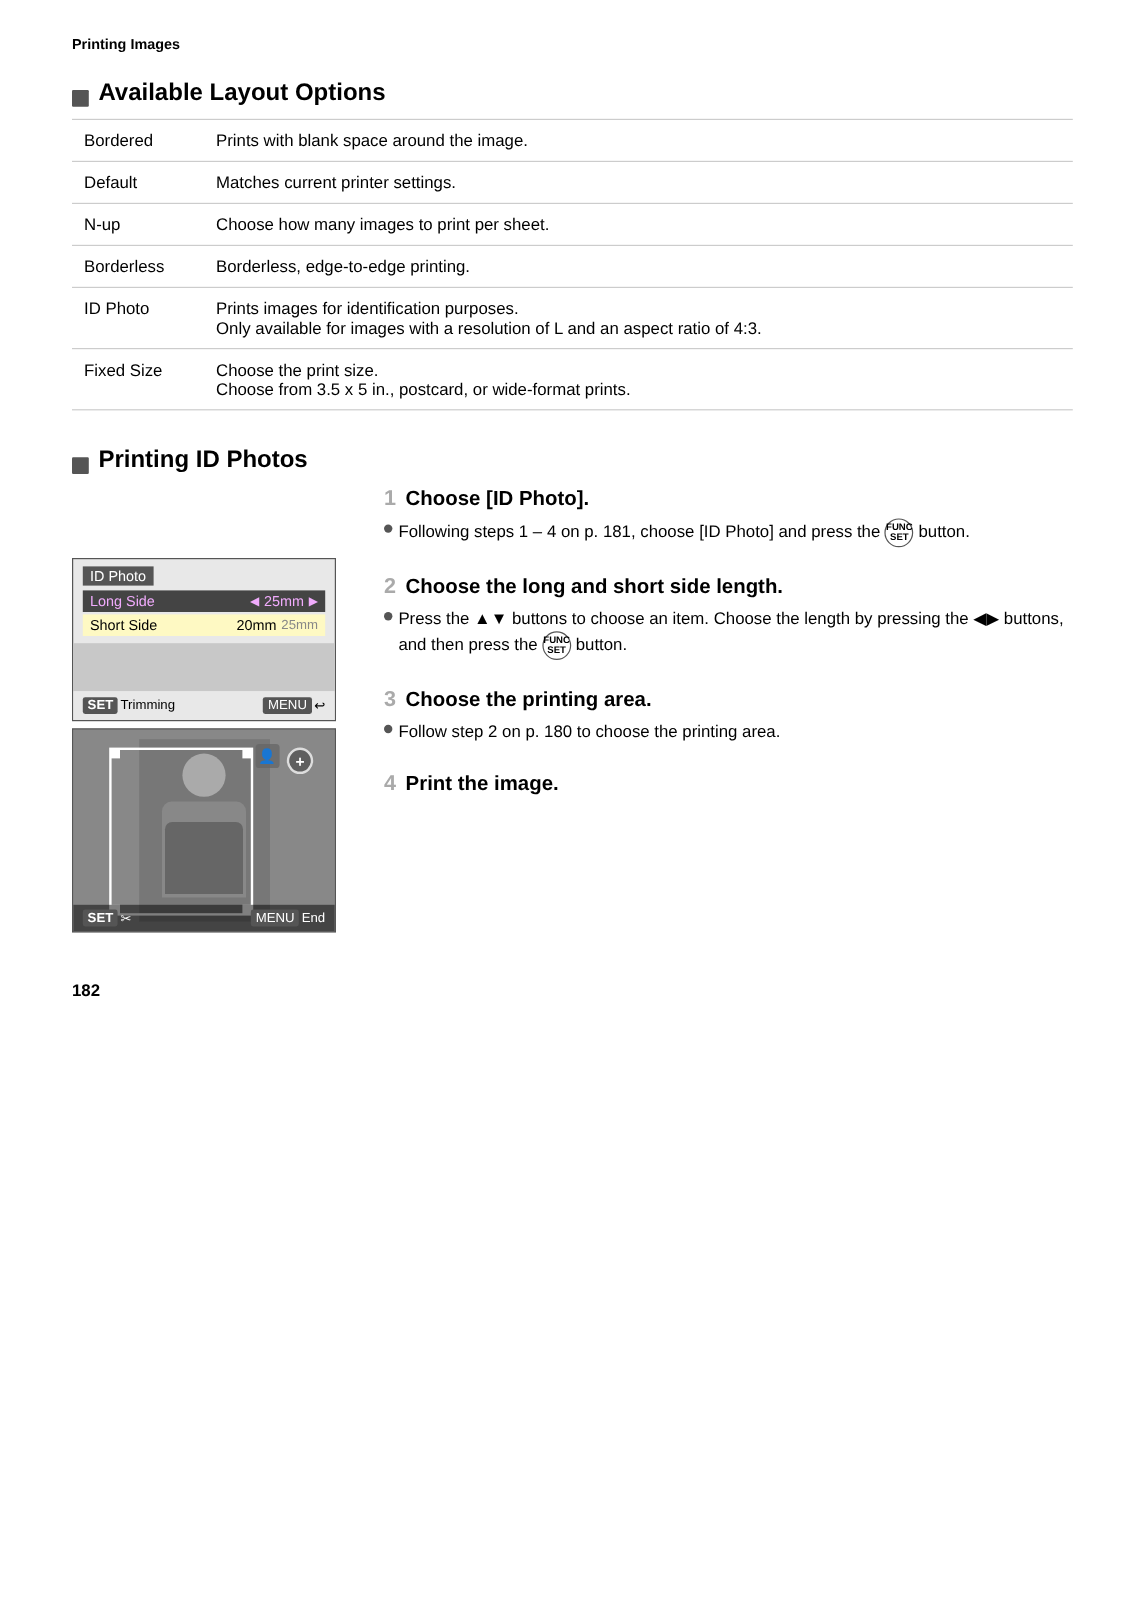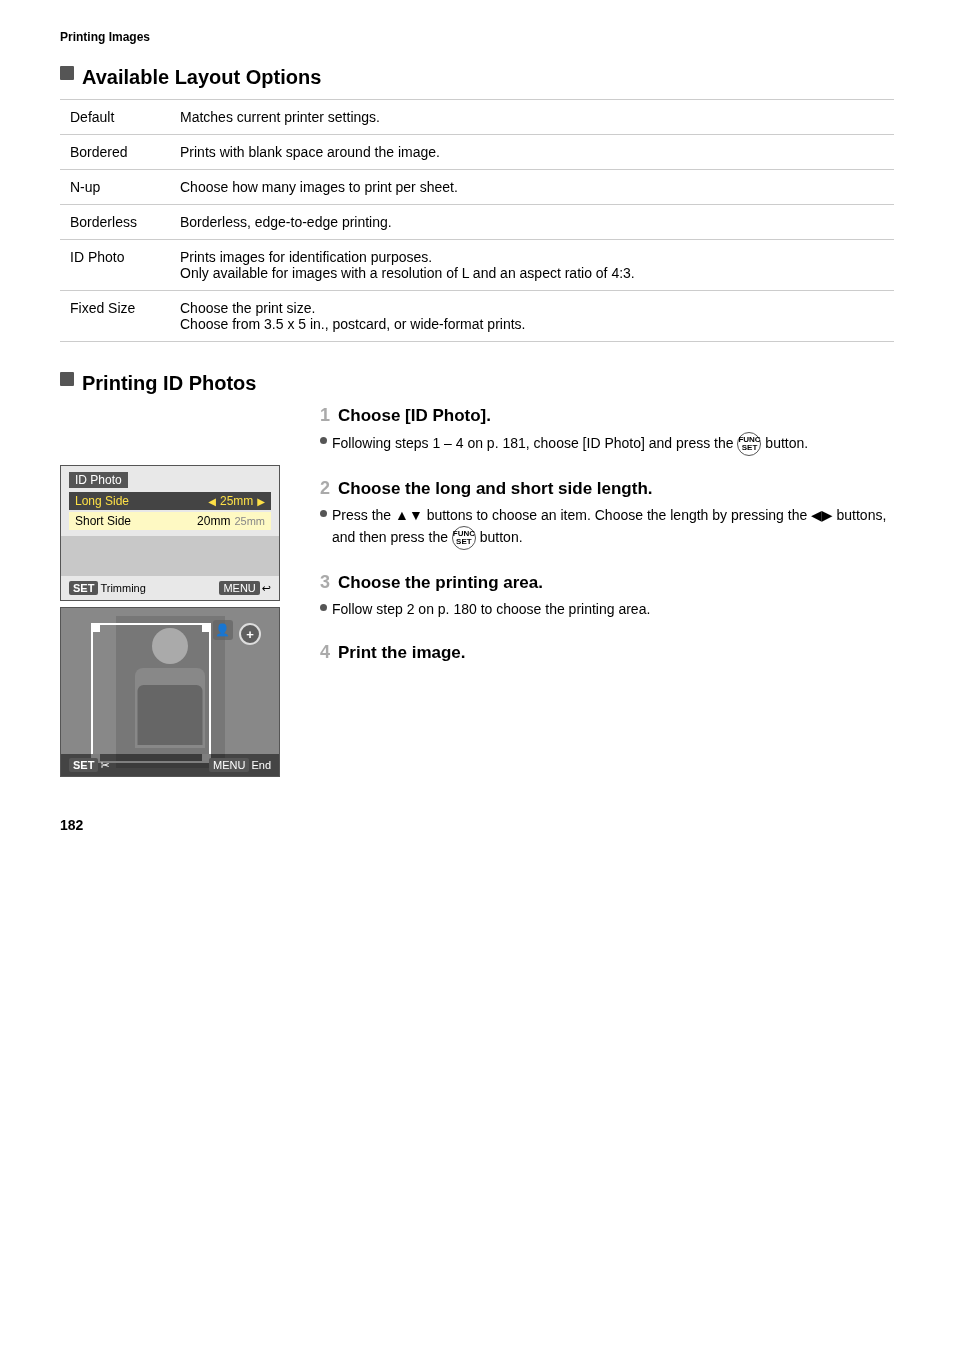--- a/index.html
+++ b/index.html
@@ -17,21 +17,21 @@
     .breadcrumb {
       font-size: 12px;
       font-weight: bold;
       margin-bottom: 18px;
       padding-bottom: 4px;
     }
 
     
     .section-header {
       display: flex;
-      align-items: flex-start;
+      align-items: flex-end;
       gap: 8px;
       font-size: 20px;
       font-weight: bold;
       margin-bottom: 10px;
     }
     .section-icon {
       width: 14px;
       height: 14px;
       background: #555;
       flex-shrink: 0;
@@ -97,21 +97,21 @@
       display: flex;
       align-items: center;
       justify-content: space-between;
       background: #fef9c3;
       padding: 2px 6px;
       font-size: 12px;
       margin-bottom: 2px;
     }
     .screen-row.active {
       background: #444;
-      color: #fde047;
+      color: #f0abfc;
     }
     .screen-row-label {
       font-size: 12px;
     }
     .screen-row-value {
       font-size: 12px;
       display: flex;
       align-items: center;
       gap: 4px;
     }
@@ -274,26 +274,26 @@
 <div class="breadcrumb">Printing Images</div>
 
 <div class="section-header">
   <div class="section-icon"></div>
   <span>Available Layout Options</span>
 </div>
 
 <table class="layout-table">
   <tbody id="layout-tbody">
       <tr>
+        <td>Bordered</td>
+        <td>Prints with blank space around the image.</td>
+      </tr>
+      <tr>
         <td>Default</td>
         <td>Matches current printer settings.</td>
-      </tr>
-      <tr>
-        <td>Bordered</td>
-        <td>Prints with blank space around the image.</td>
       </tr>
       <tr>
         <td>N-up</td>
         <td>Choose how many images to print per sheet.</td>
       </tr>
       <tr>
         <td>Borderless</td>
         <td>Borderless, edge-to-edge printing.</td>
       </tr>
       <tr>

